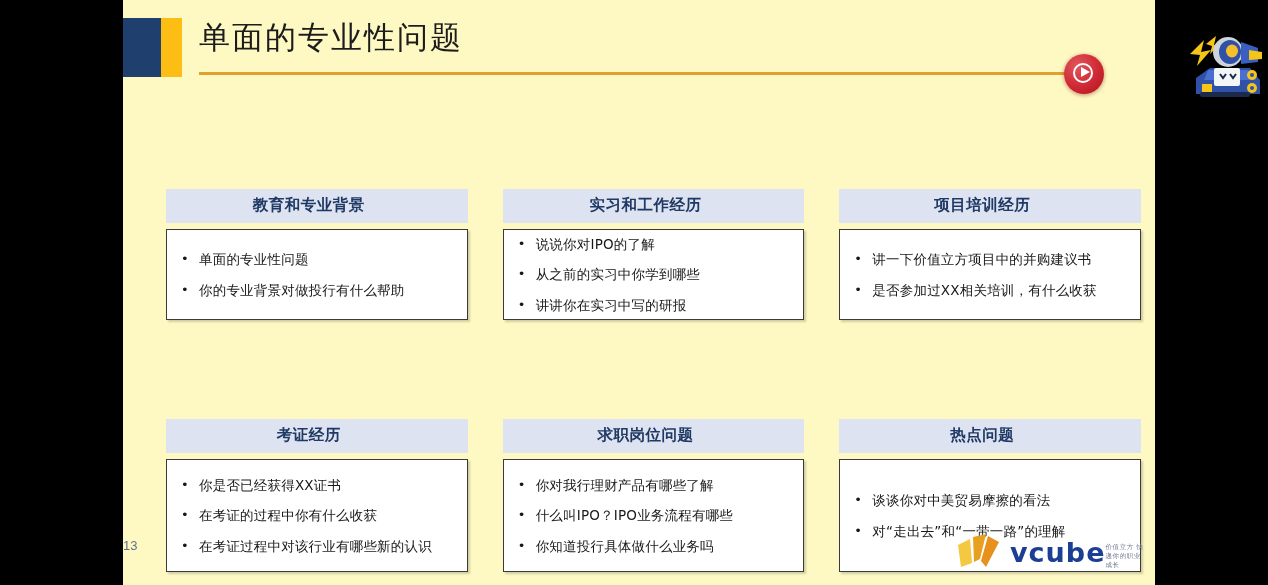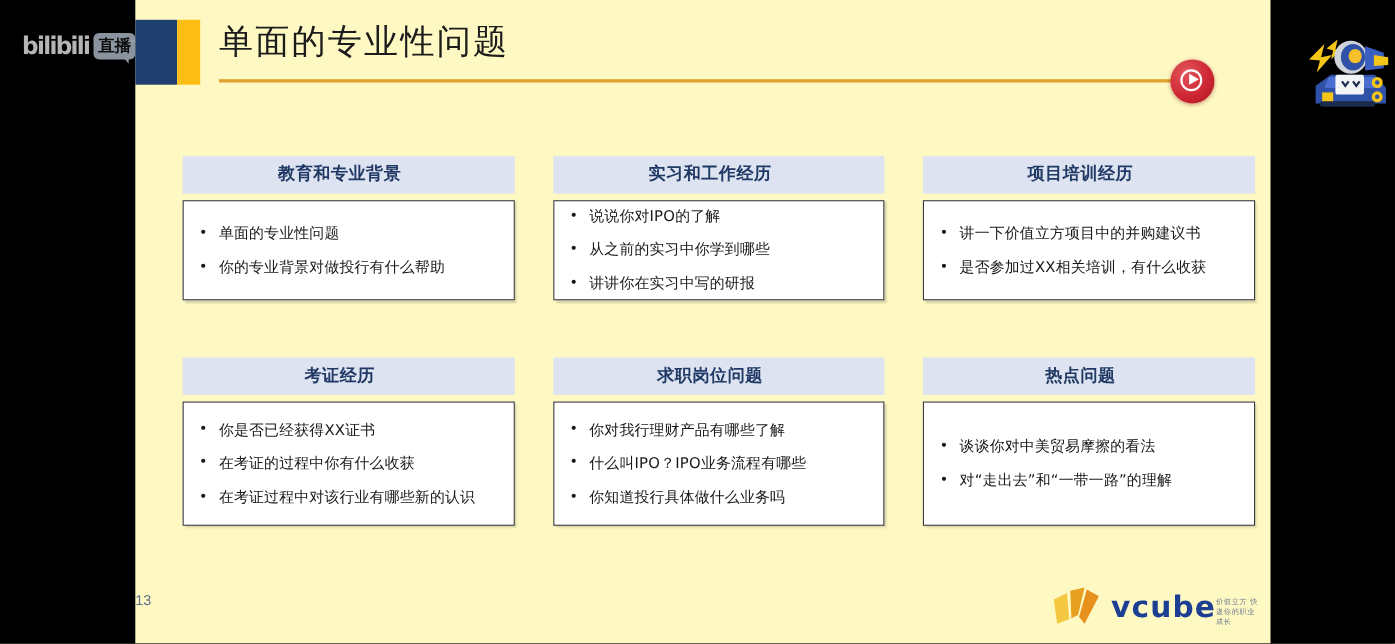--- a/index.html
+++ b/index.html
@@ -148,20 +148,21 @@
 
   .card-header {
     background: #dde3f0;
     color: #1f3864;
     font-weight: bold;
     font-size: 15.5px;
     text-align: center;
     padding: 6px 16px 7px 0;
     letter-spacing: .5px;
     font-family: "DejaVu Sans", "Liberation Sans", sans-serif;
+    margin-top: 47px;
   }
   .card-body {
     margin-top: 6px;
     border: 1.5px solid #3a3a3a;
     box-shadow: 2px 2px 2px rgba(0,0,0,.18);
     background: #ffffff;
     box-sizing: border-box;
     padding: 14px 10px 14px 14px;
     display: flex;
     flex-direction: column;
@@ -221,26 +222,20 @@
     letter-spacing: .6px;
     margin-top: 4px;
     font-family: "DejaVu Sans", sans-serif;
   }
 </style>
 </head>
 <body>
 
 <div id="video-stage">
 
-  <div id="bili-watermark">
-    <span class="bili-wifi w1"></span>
-    <span class="bili-wifi w2"></span>
-    <span id="bili-wordmark">bilibili</span>
-    <span id="bili-live-badge">直播</span>
-  </div>
 
   <svg id="mascot" viewBox="0 0 80 72">
     <path d="M4 26 L18 12 L15 24 L25 22 L11 38 L14 27 Z" fill="#f5c518"></path>
     <path d="M20 16 L30 8 L28 17 L34 16 L24 26 L26 18 Z" fill="#f5c518"></path>
     <ellipse cx="42" cy="24" rx="15" ry="15" fill="#cfd3da"></ellipse>
     <ellipse cx="44" cy="24" rx="11" ry="12" fill="#2f51a8"></ellipse>
     <ellipse cx="46" cy="23" rx="6" ry="6.5" fill="#f5bf2a"></ellipse>
     <path d="M55 14 L72 20 L72 34 L55 36 Z" fill="#3a5fc0"></path>
     <path d="M63 22 L76 24 L76 31 L63 32 Z" fill="#f5c518"></path>
     <path d="M10 50 L24 40 L64 40 L74 52 L74 66 L10 66 Z" fill="#2f51a8"></path>

